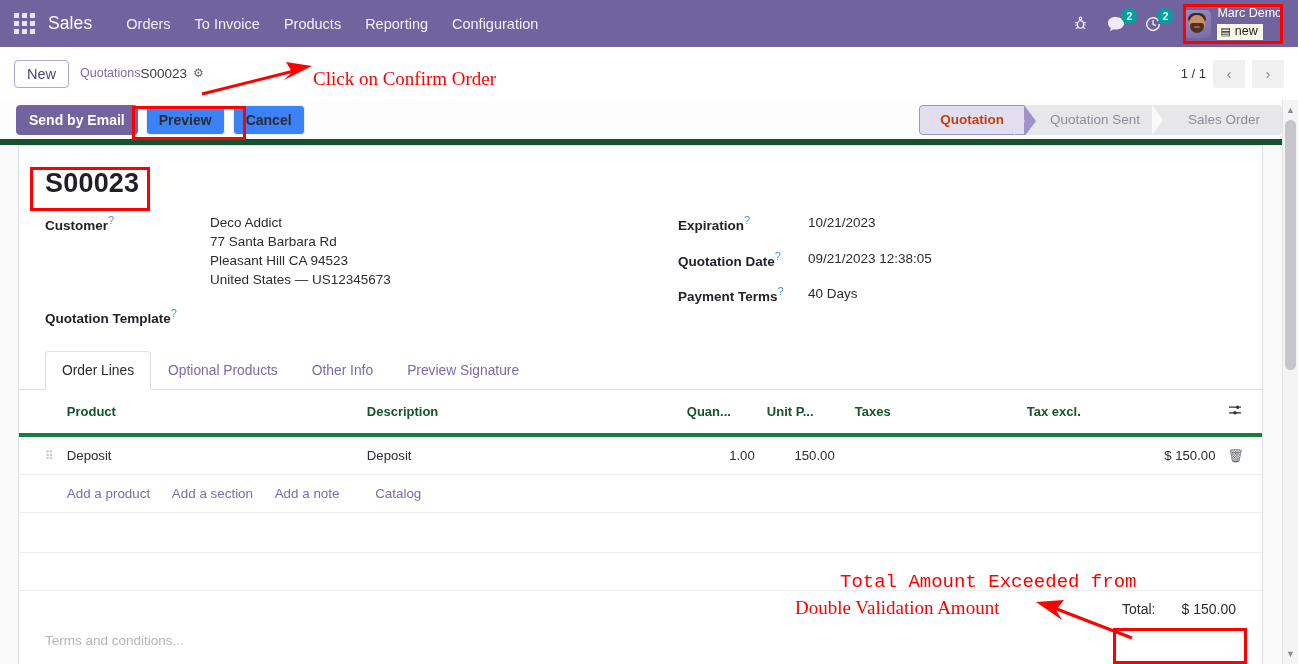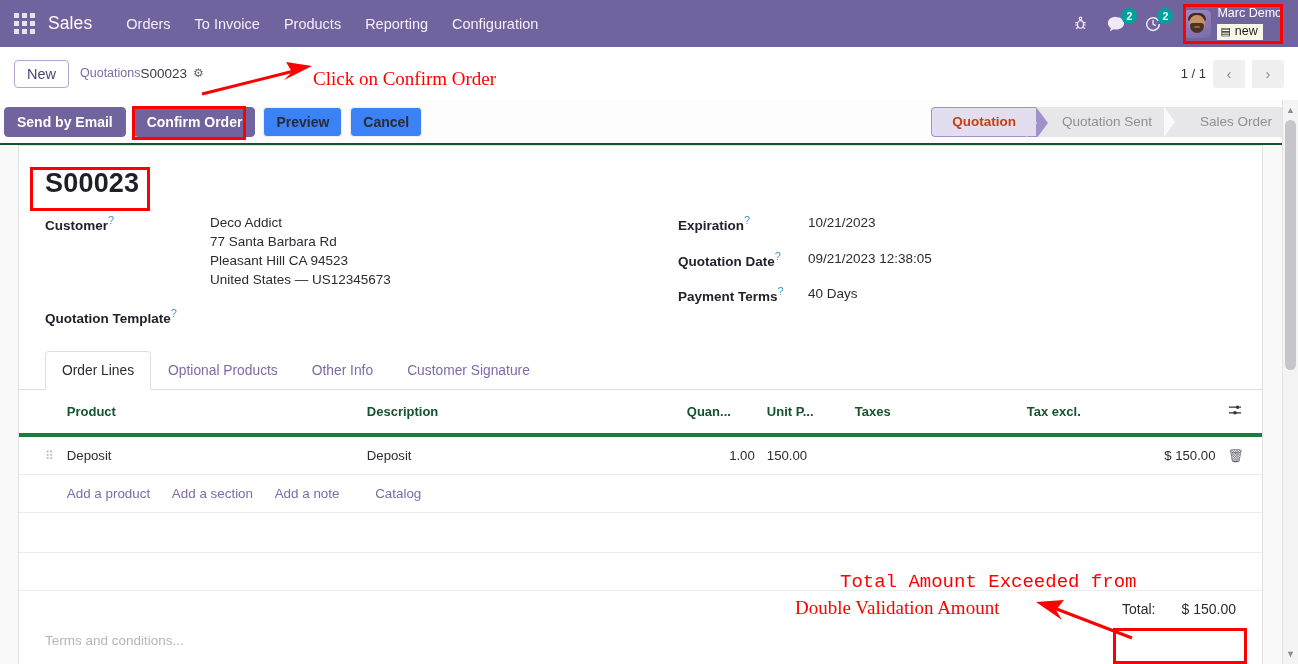--- a/index.html
+++ b/index.html
@@ -136,23 +136,23 @@
     display: flex; align-items: center; justify-content: center;
   }
   .pg-btn:last-child { border-radius: 0 3px 3px 0; }
   .pg-btn:first-of-type { border-radius: 3px 0 0 3px; }
 
   
   .cp-actions {
     position: absolute; top: 100px; left: 0;
     width: 1298px; height: 45px;
     background: #fdfdfd;
-    border-bottom: 2px solid #14532d;
+    border-bottom: 6px solid #14532d;
     display: flex; align-items: center;
-    padding: 0 4px;
+    padding: 0 16px;
   }
   .btn {
     font-size: 14px; border-radius: 4px;
     padding: 6px 12px; margin-right: 8px;
     cursor: pointer; border: 1px solid transparent;
     white-space: nowrap;
   }
   .btn-primary { background: #71639e; color: #fff; border-color: #71639e; font-weight: bold; }
   .btn-secondary { background: #3b82f6; color: #2b2b33; border-color: #ededee; font-weight: bold; }
   .statusbar {
@@ -257,21 +257,21 @@
   }
   table.lines td {
     font-size: 13.2px; color: #2b2b33;
     padding: 11px 6px; border-bottom: 1px solid #ededef;
     white-space: nowrap;
   }
   .c-handle { width: 30px; padding-left: 26px !important; }
   .c-prod { width: 300px; }
   .c-desc { width: 320px; }
   .c-qty { width: 80px; text-align: right; }
-  .c-price { width: 80px; text-align: left; }
+  .c-price { width: 80px; text-align: right; }
   .c-tax { width: 180px; text-align: left; padding-left: 14px !important; }
   .c-sub { text-align: right; }
   .c-opt { width: 40px; text-align: center; padding-right: 18px !important; }
   .drag-dots {
     color: #b8b8be; font-size: 12px; letter-spacing: 1px;
     line-height: 7px; cursor: grab; display: inline-block;
   }
   .trash { color: #60606a; font-size: 13px; cursor: pointer; }
   .opt-toggle { color: #444; font-size: 13px; cursor: pointer; }
 
@@ -403,21 +403,20 @@
     </div>
     <div class="pager">
       <span class="pager-txt">1 / 1</span>
       <button class="pg-btn">‹</button>
       <button class="pg-btn">›</button>
     </div>
   </div>
 
   <div class="cp-actions">
     <button class="btn btn-primary">Send by Email</button>
-    <button class="btn btn-primary">Confirm Order</button>
     <button class="btn btn-secondary">Preview</button>
     <button class="btn btn-secondary">Cancel</button>
 
     <div class="statusbar">
       <div class="st active">Quotation</div>
       <div class="st">Quotation Sent</div>
       <div class="st">Sales Order</div>
     </div>
   </div>
 
@@ -469,21 +468,21 @@
             <div class="f-val">40 Days</div>
           </div>
         </div>
       </div>
 
       <div class="notebook">
         <div class="tabs">
           <div class="tab active">Order Lines</div>
           <div class="tab">Optional Products</div>
           <div class="tab">Other Info</div>
-          <div class="tab">Customer Signature</div>
+          <div class="tab">Preview Signature</div>
         </div>
 
         <table class="lines">
           <thead>
             <tr>
               <th class="c-handle"></th>
               <th class="c-prod">Product</th>
               <th class="c-desc">Description</th>
               <th class="c-qty">Quan...</th>
               <th class="c-price">Unit P...</th>

